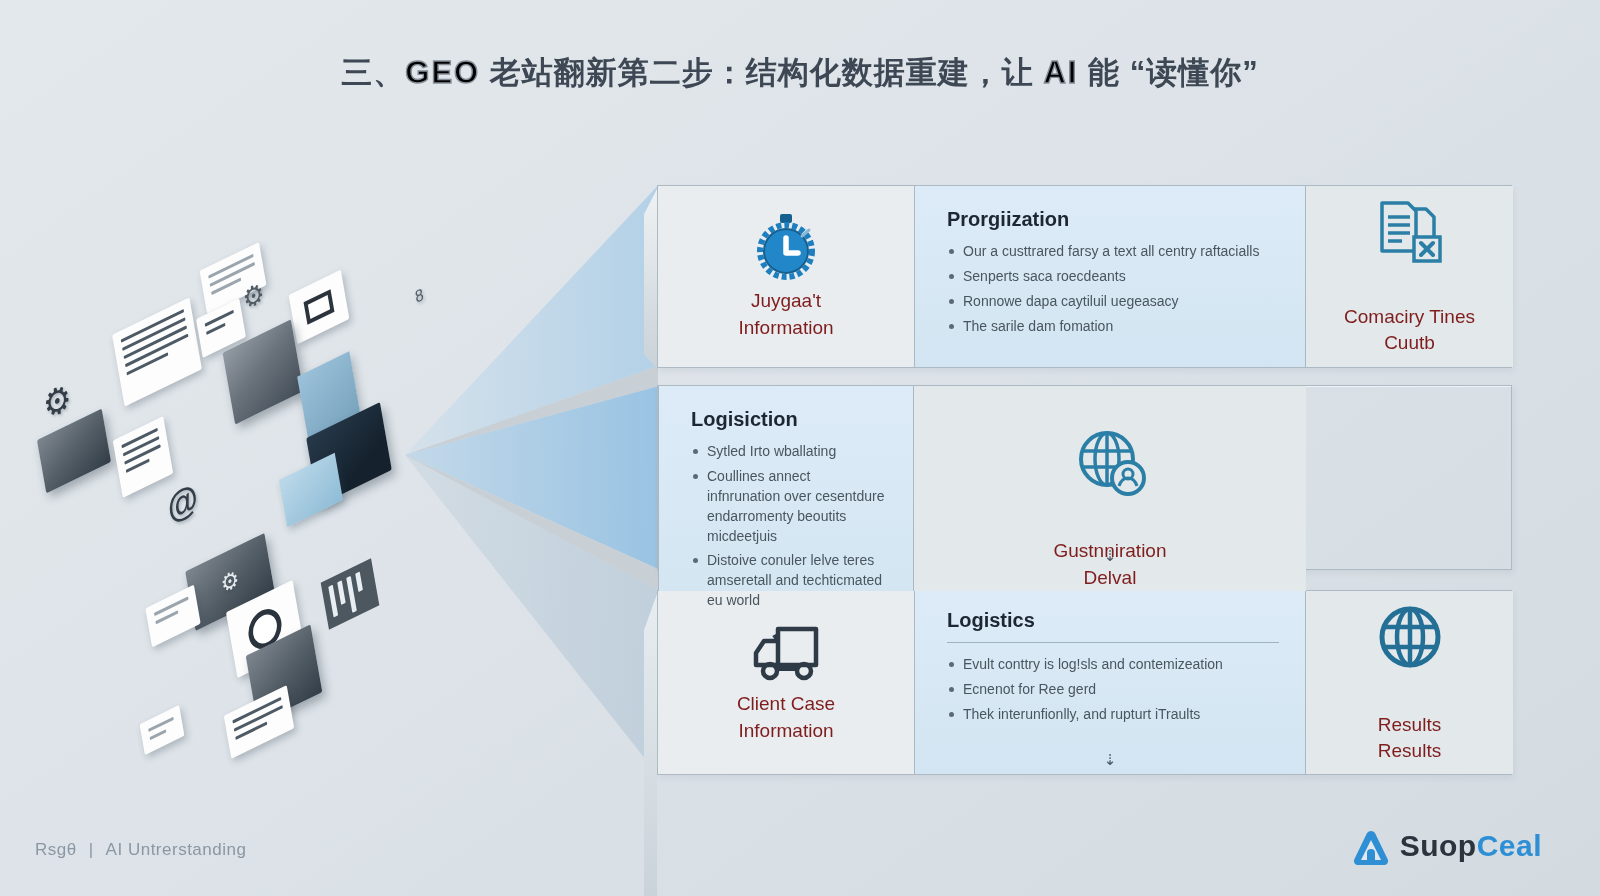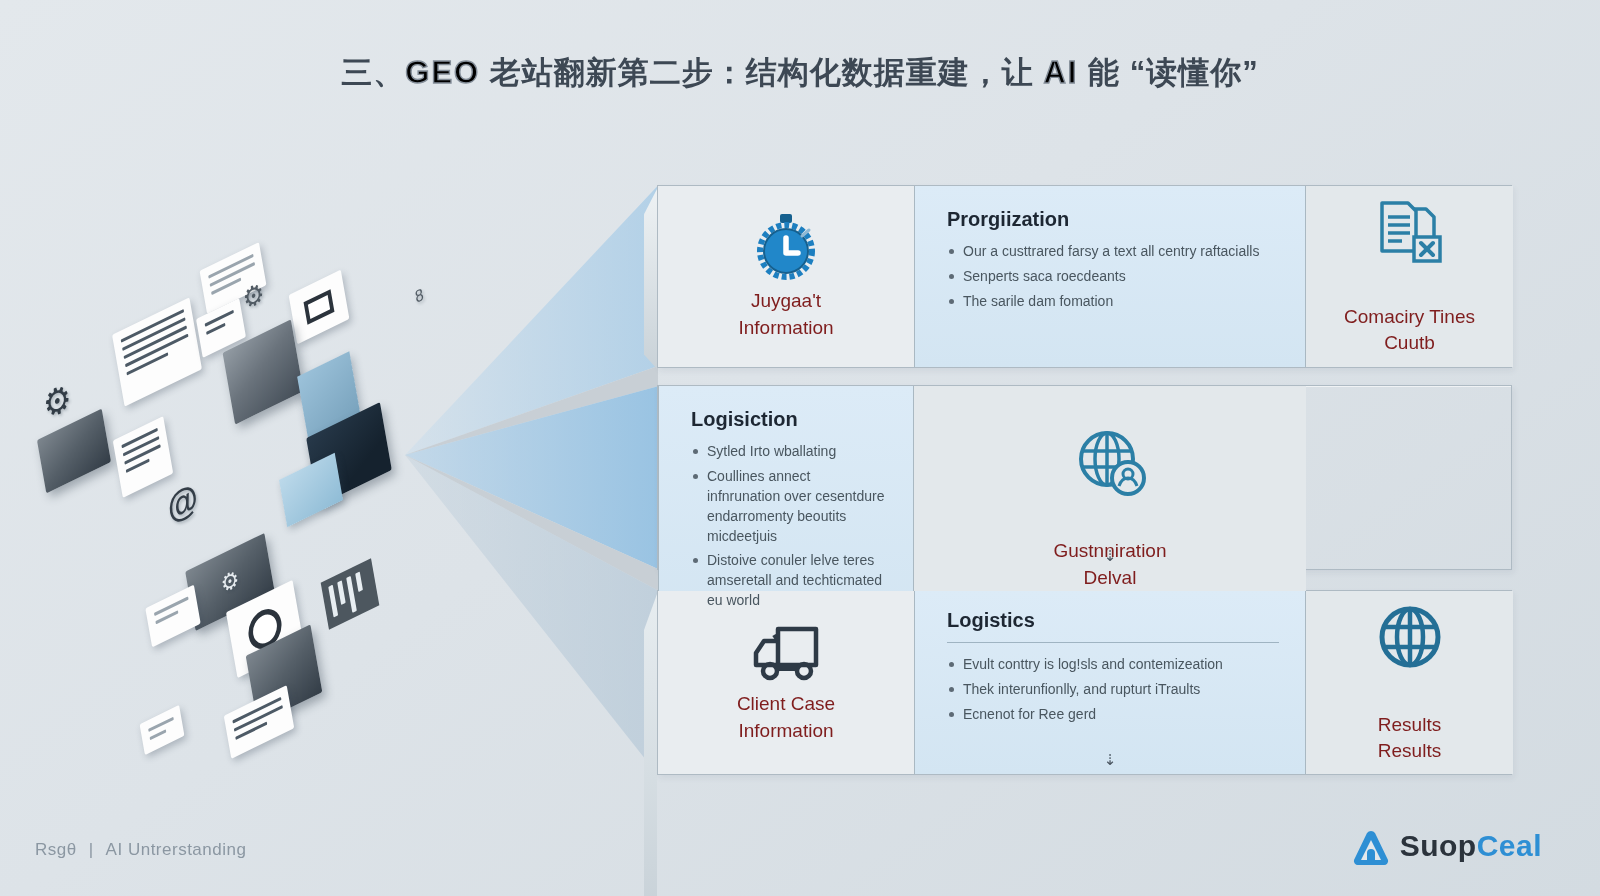--- a/index.html
+++ b/index.html
@@ -183,20 +183,21 @@
         <div class="icon-label">
           <div>Juygaa't</div>
           <div>Information</div>
         </div>
       </div>
       <div class="col-mid">
         <div class="mid-title">Prorgiization</div>
         <ul class="bul">
           <li>Our a custtrared farsy a text all centry raftacialls</li>
           <li>Senperts saca roecdeants</li>
+          <li>Ronnowe dapa caytiluil uegeasacy</li>
           <li>The sarile dam fomation</li>
         </ul>
       </div>
       <div class="col-icon right">
         <svg class="icn" width="72" height="72" viewBox="0 0 72 72">
           <path d="M34 12 h18 l8 8 v22 h-26 z" fill="#e3e8eb" stroke="#2b7fa6" stroke-width="3.5" stroke-linejoin="round"></path>
           <path d="M8 6 h26 l8 8 v40 H8 z" fill="#e3e8eb" stroke="#2b7fa6" stroke-width="3.5" stroke-linejoin="round"></path>
           <line x1="14" y1="20" x2="36" y2="20" stroke="#2b7fa6" stroke-width="3.5"></line>
           <line x1="14" y1="28" x2="36" y2="28" stroke="#2b7fa6" stroke-width="3.5"></line>
           <line x1="14" y1="36" x2="36" y2="36" stroke="#2b7fa6" stroke-width="3.5"></line>
@@ -251,22 +252,22 @@
         <div class="icon-label">
           <div>Client Case</div>
           <div>Information</div>
         </div>
       </div>
       <div class="col-mid" style="padding-top:18px;">
         <div class="mid-title" style="margin-bottom:7px;">Logistics</div>
         <div class="mid-divider"></div>
         <ul class="bul">
           <li>Evult conttry is log!sls and contemizeation</li>
+          <li>Ecnenot for Ree gerd</li>
           <li>Thek interunfionlly, and rupturt iTraults</li>
-          <li>Ecnenot for Ree gerd</li>
         </ul>
       </div>
       <div class="col-icon right">
         <svg class="icn" width="76" height="76" viewBox="0 0 76 76">
           <circle cx="38" cy="36" r="28" fill="none" stroke="#246f96" stroke-width="5"></circle>
           <ellipse cx="38" cy="36" rx="13" ry="28" fill="none" stroke="#246f96" stroke-width="4.5"></ellipse>
           <line x1="11" y1="26" x2="65" y2="26" stroke="#246f96" stroke-width="4.5"></line>
           <line x1="11" y1="46" x2="65" y2="46" stroke="#246f96" stroke-width="4.5"></line>
           <line x1="38" y1="8" x2="38" y2="64" stroke="#246f96" stroke-width="4.5"></line>
         </svg>

